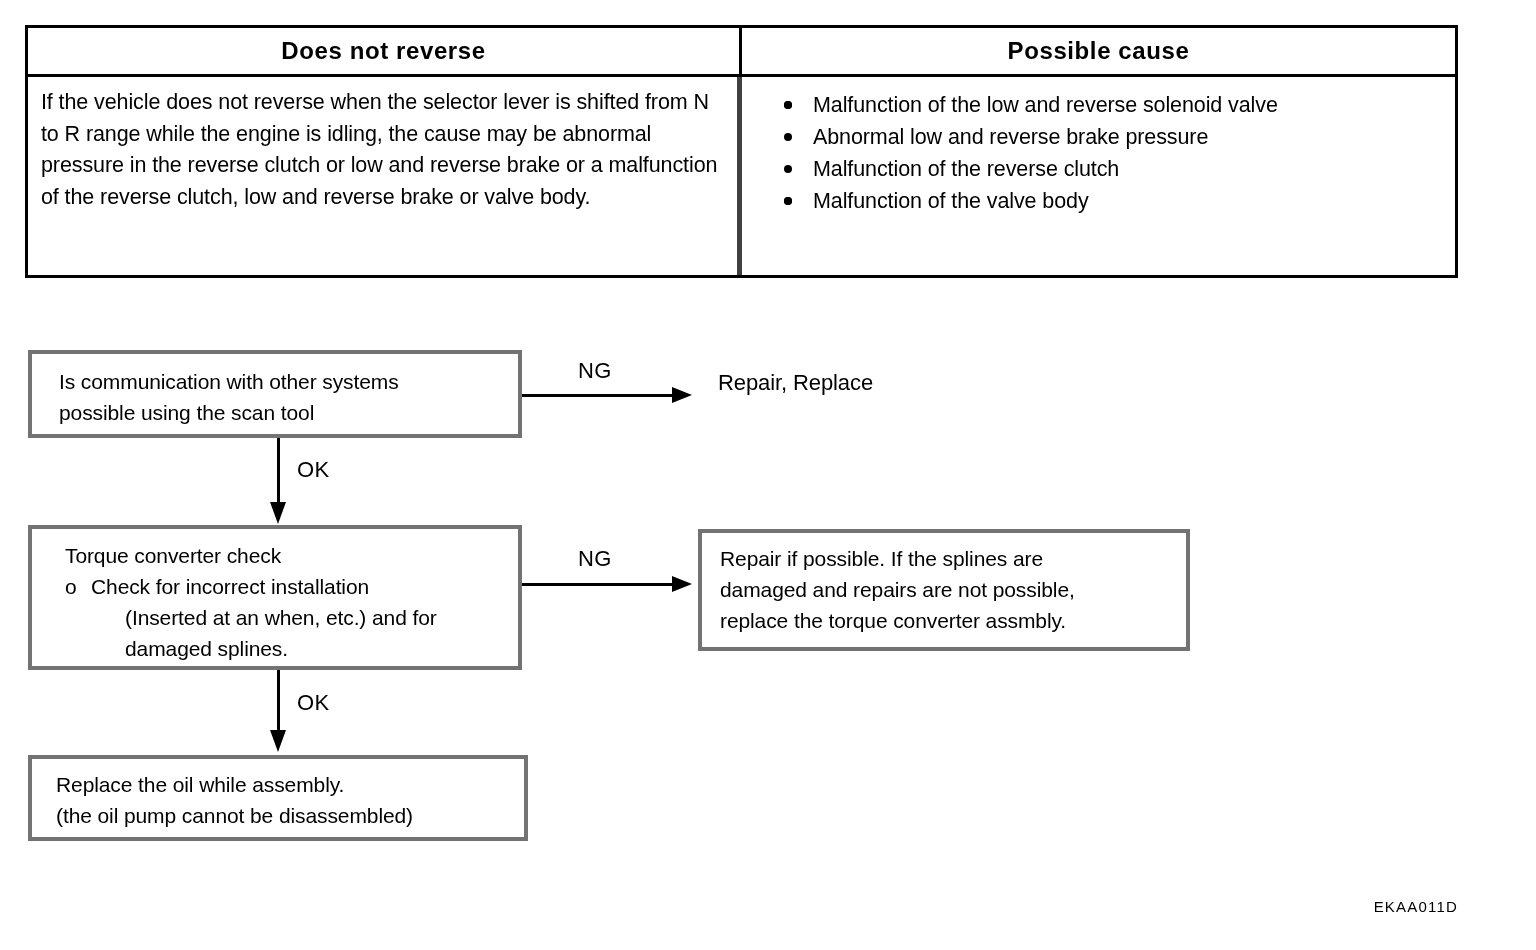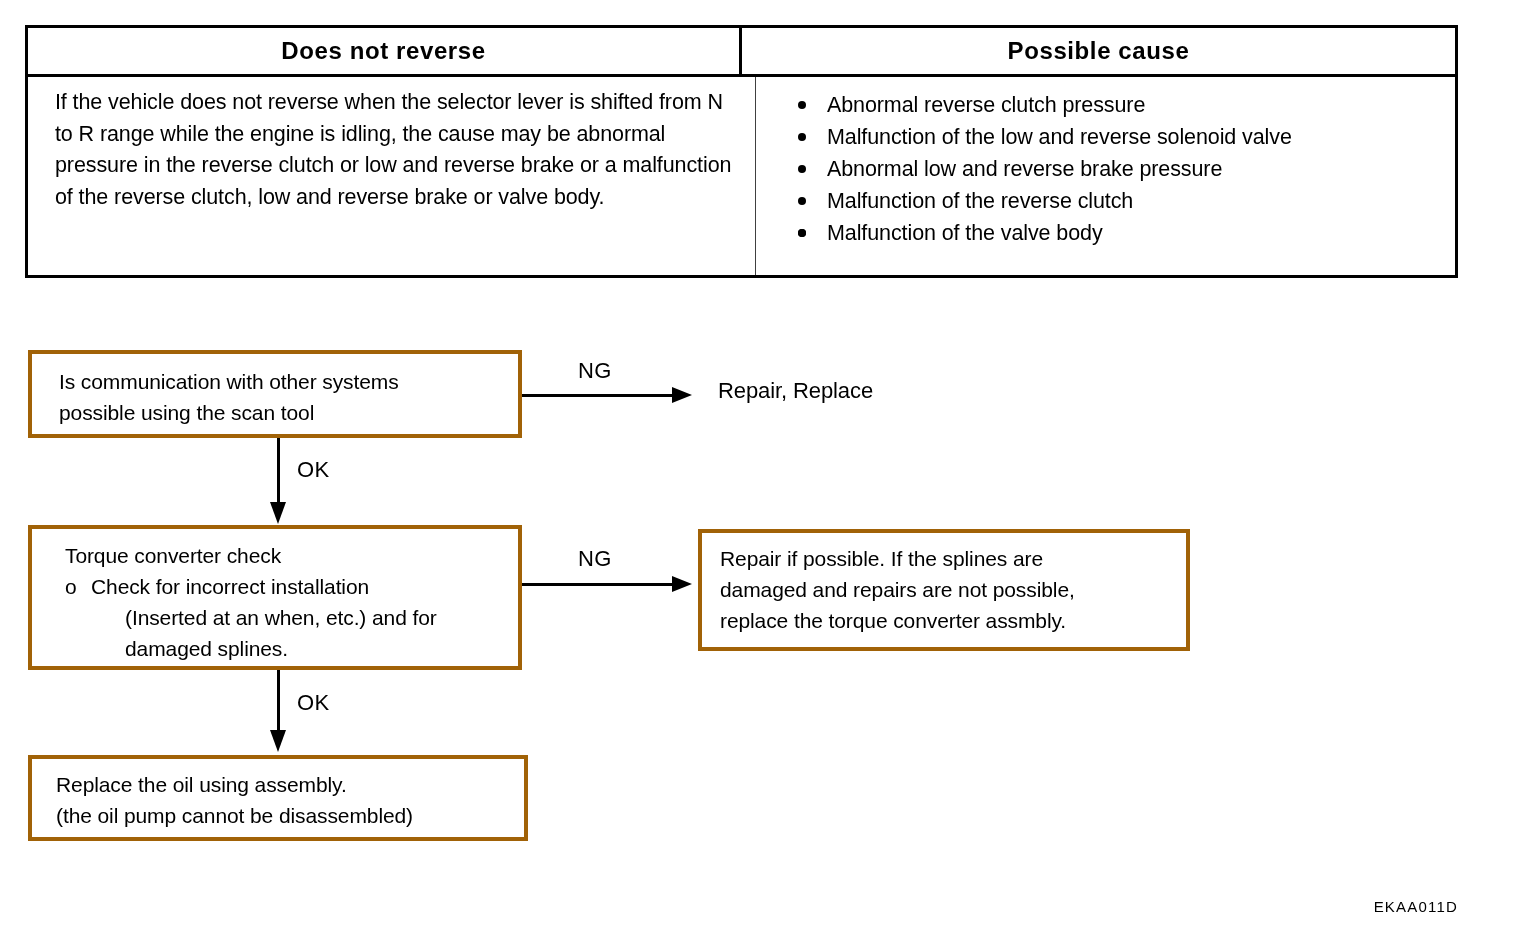--- a/index.html
+++ b/index.html
@@ -33,21 +33,21 @@
     height: 46px;
     border-bottom: 3px solid #000;
   }
   .tbl-body-row {
     display: flex;
     flex: 1 1 auto;
   }
   .col-left  { width: 714px; box-sizing: border-box; }
   .col-right { flex: 1 1 auto; box-sizing: border-box; }
   .tbl-head-row .col-left { border-right: 3px solid #000; }
-  .tbl-body-row .col-left { border-right: 1px solid #404040; margin-left: 14px; }
+  .tbl-body-row .col-left { border-right: 5px solid #404040; }
 
   .tbl-head-cell {
     display: flex;
     align-items: center;
     justify-content: center;
     font-size: 24px;
     font-weight: bold;
     letter-spacing: 0.6px;
     height: 100%;
   }
@@ -86,21 +86,21 @@
   #flow {
     position: absolute;
     left: 0;
     top: 0;
     width: 1536px;
     height: 950px;
     pointer-events: none;
   }
   .flow-box {
     position: absolute;
-    border: 4px solid #a16207;
+    border: 4px solid #737373;
     box-sizing: border-box;
     background: #fff;
     font-size: 21px;
     line-height: 31px;
     letter-spacing: -0.1px;
   }
   #box-comm {
     left: 28px;  top: 350px;  width: 494px;  height: 88px;
     padding: 12px 10px 0 27px;
   }
@@ -163,21 +163,21 @@
   .plain-text {
     position: absolute;
     font-size: 22px;
     letter-spacing: -0.1px;
   }
 
   
   #conn1-h    { left: 522px; top: 394px; width: 156px; }
   #conn1-head { left: 672px; top: 387px; }
   #lbl-ng-1   { left: 578px; top: 358px; }
-  #txt-repair-replace { left: 718px; top: 378px; }
+  #txt-repair-replace { left: 718px; top: 370px; }
 
   
   #conn2-v    { left: 277px; top: 438px; height: 68px; }
   #conn2-head { left: 270px; top: 502px; }
   #lbl-ok-1   { left: 297px; top: 457px; }
 
   
   #conn3-h    { left: 522px; top: 583px; width: 156px; }
   #conn3-head { left: 672px; top: 576px; }
   #lbl-ng-2   { left: 578px; top: 546px; }
@@ -207,21 +207,20 @@
     <div class="col-right tbl-head-cell">Possible cause</div>
   </div>
 
   <div class="tbl-body-row">
     <div class="col-left tbl-body-cell-left">If the vehicle does not reverse when the selector lever is shifted from N to R range while the engine is idling, the cause may be abnormal pressure in the reverse clutch or low and reverse brake or a malfunction of the reverse clutch, low and reverse brake or valve body.</div>
 
     <div class="col-right tbl-body-cell-right">
       <ul class="cause-list">
         <li>
           <span class="bullet-dot"></span>
-          <span>Abnormal reverse clutch pressure</span>
         </li>
         <li>
           <span class="bullet-dot"></span>
           <span>Malfunction of the low and reverse solenoid valve</span>
         </li>
         <li>
           <span class="bullet-dot"></span>
           <span>Abnormal low and reverse brake pressure</span>
         </li>
         <li>
@@ -274,19 +273,19 @@
     <div>Repair if possible. If the splines are</div>
     <div>damaged and repairs are not possible,</div>
     <div>replace the torque converter assmbly.</div>
   </div>
 
   <div class="vline" id="conn4-v"></div>
   <div class="arrow-down" id="conn4-head"></div>
   <div class="edge-label" id="lbl-ok-2">OK</div>
 
   <div class="flow-box" id="box-oilpump">
-    <div>Replace the oil using assembly.</div>
+    <div>Replace the oil while assembly.</div>
     <div>(the oil pump cannot be disassembled)</div>
   </div>
 
 </div>
 
 <div id="figure-code">EKAA011D</div>
 
 </body></html>

